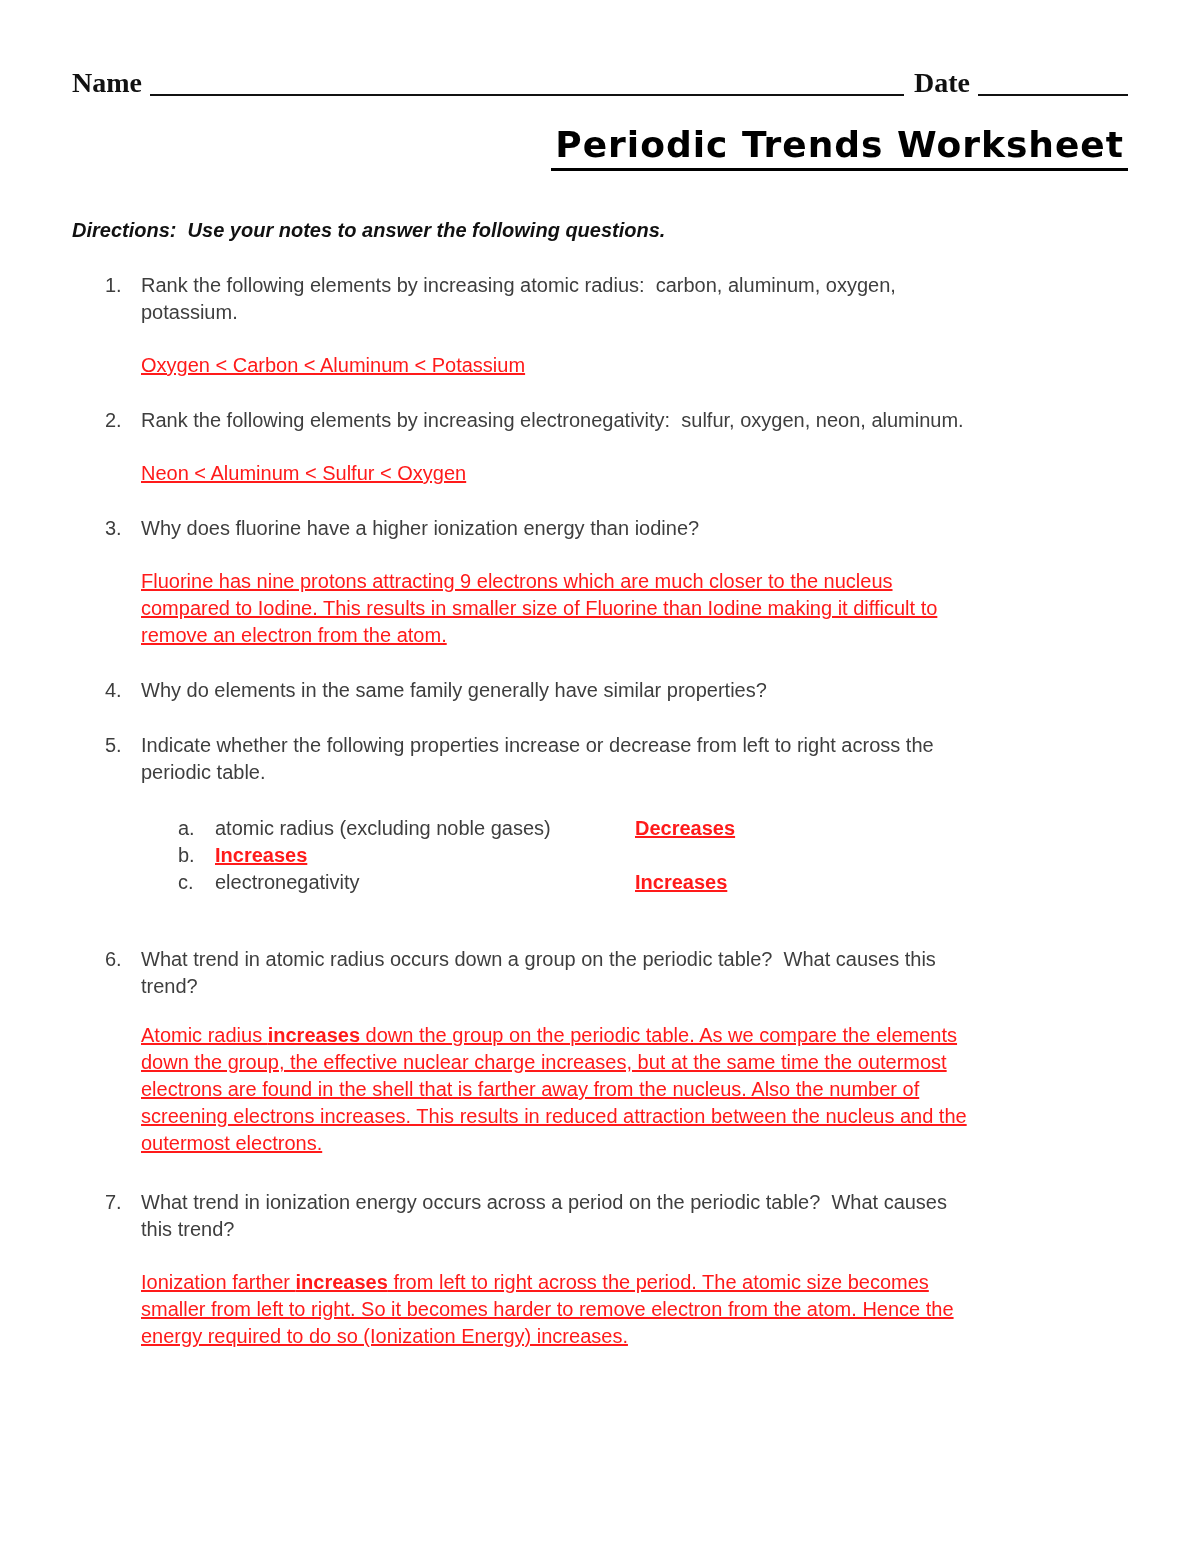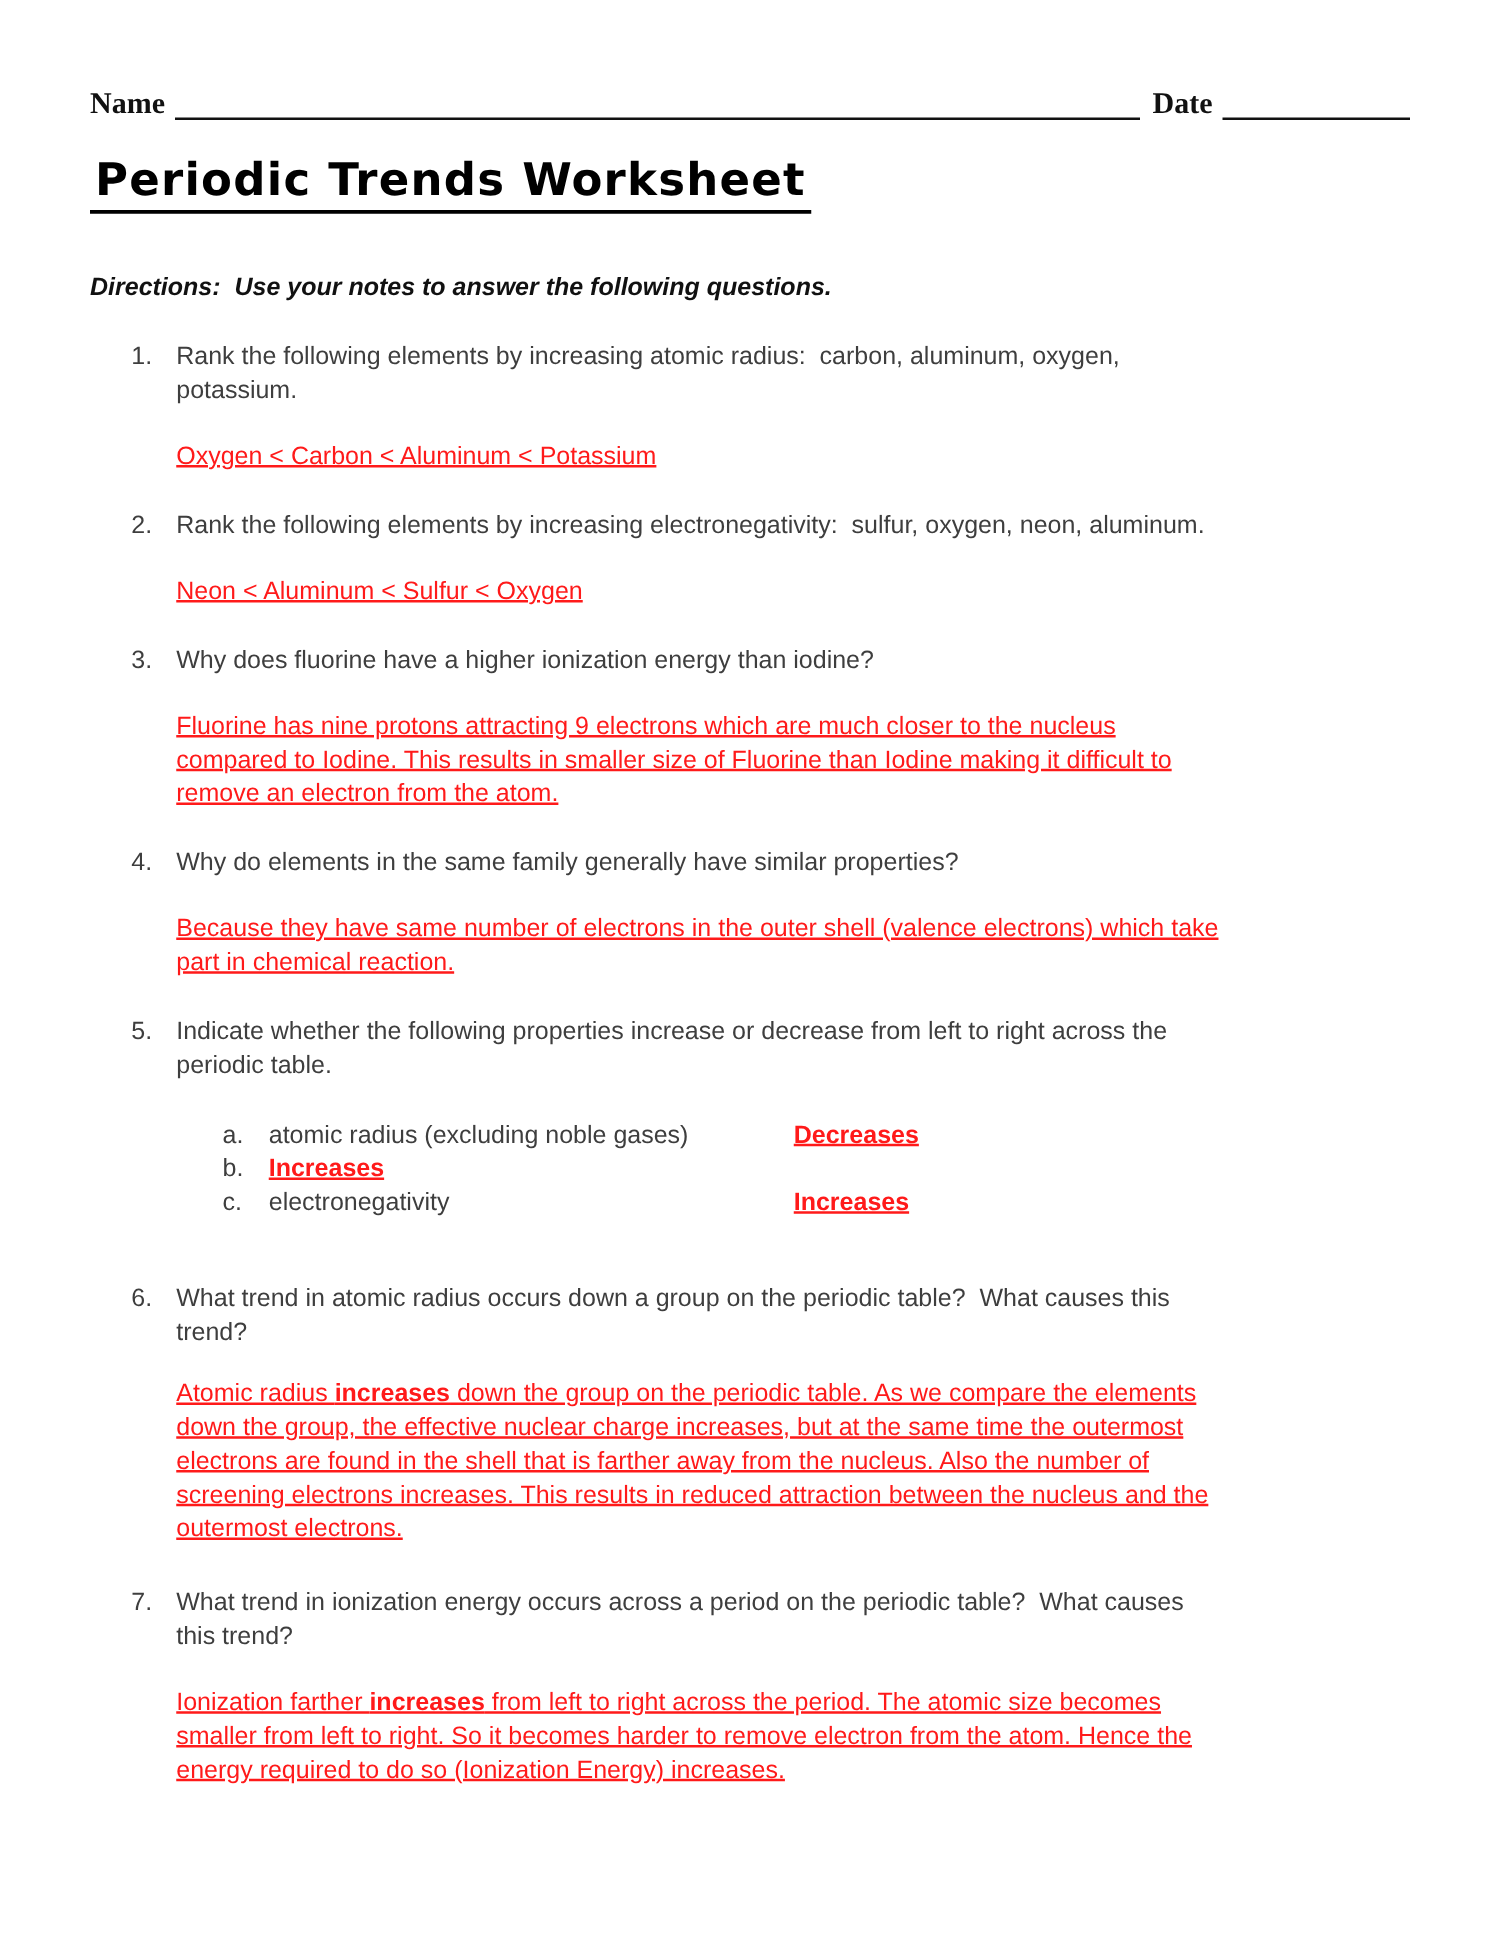--- a/index.html
+++ b/index.html
@@ -18,31 +18,31 @@
   }
   .page{
     width:100%;height:100%;
     padding:70px 72px 40px 72px;
   }
 
   
   .header{
     display:flex;align-items:flex-end;
     font-family:"Liberation Serif",serif;
-    font-weight:bold;font-size:24px;color:var(--ink);
+    font-weight:bold;font-size:28px;color:var(--ink);
     line-height:26px;
   }
   .blank-line{
     border-bottom:2px solid var(--ink);
     height:24px;
   }
   .name-line{flex:1;margin:0 10px 0 8px;}
   .date-line{width:150px;margin-left:8px;}
 
-  .title-wrap{text-align:left;margin-top:4px;}
+  .title-wrap{text-align:right;margin-top:4px;}
   .title{
     display:inline-block;
     font-family:"DejaVu Sans",sans-serif;
     font-weight:700;font-size:36px;line-height:42px;
     color:#000000;
     border-bottom:3px solid #000000;
     padding:0 4px 2px 4px;
     letter-spacing:1px;
   }
 
@@ -120,22 +120,20 @@
     <div class="answer">Fluorine has nine protons attracting 9 electrons which are much closer to the nucleus
 compared to Iodine. This results in smaller size of Fluorine than Iodine making it difficult to
 remove an electron from the atom.</div>
   </section>
 
   <section class="qa">
     <div class="q-row">
       <span class="q-num">4.</span>
       <div class="q-text">Why do elements in the same family generally have similar properties?</div>
     </div>
-    <div class="answer">Because they have same number of electrons in the outer shell (valence electrons) which take
-part in chemical reaction.</div>
   </section>
 
   <section class="qa">
     <div class="q-row">
       <span class="q-num">5.</span>
       <div class="q-text">Indicate whether the following properties increase or decrease from left to right across the
 periodic table.</div>
     </div>
     <div class="sub-list">
       <div class="sub-row">

